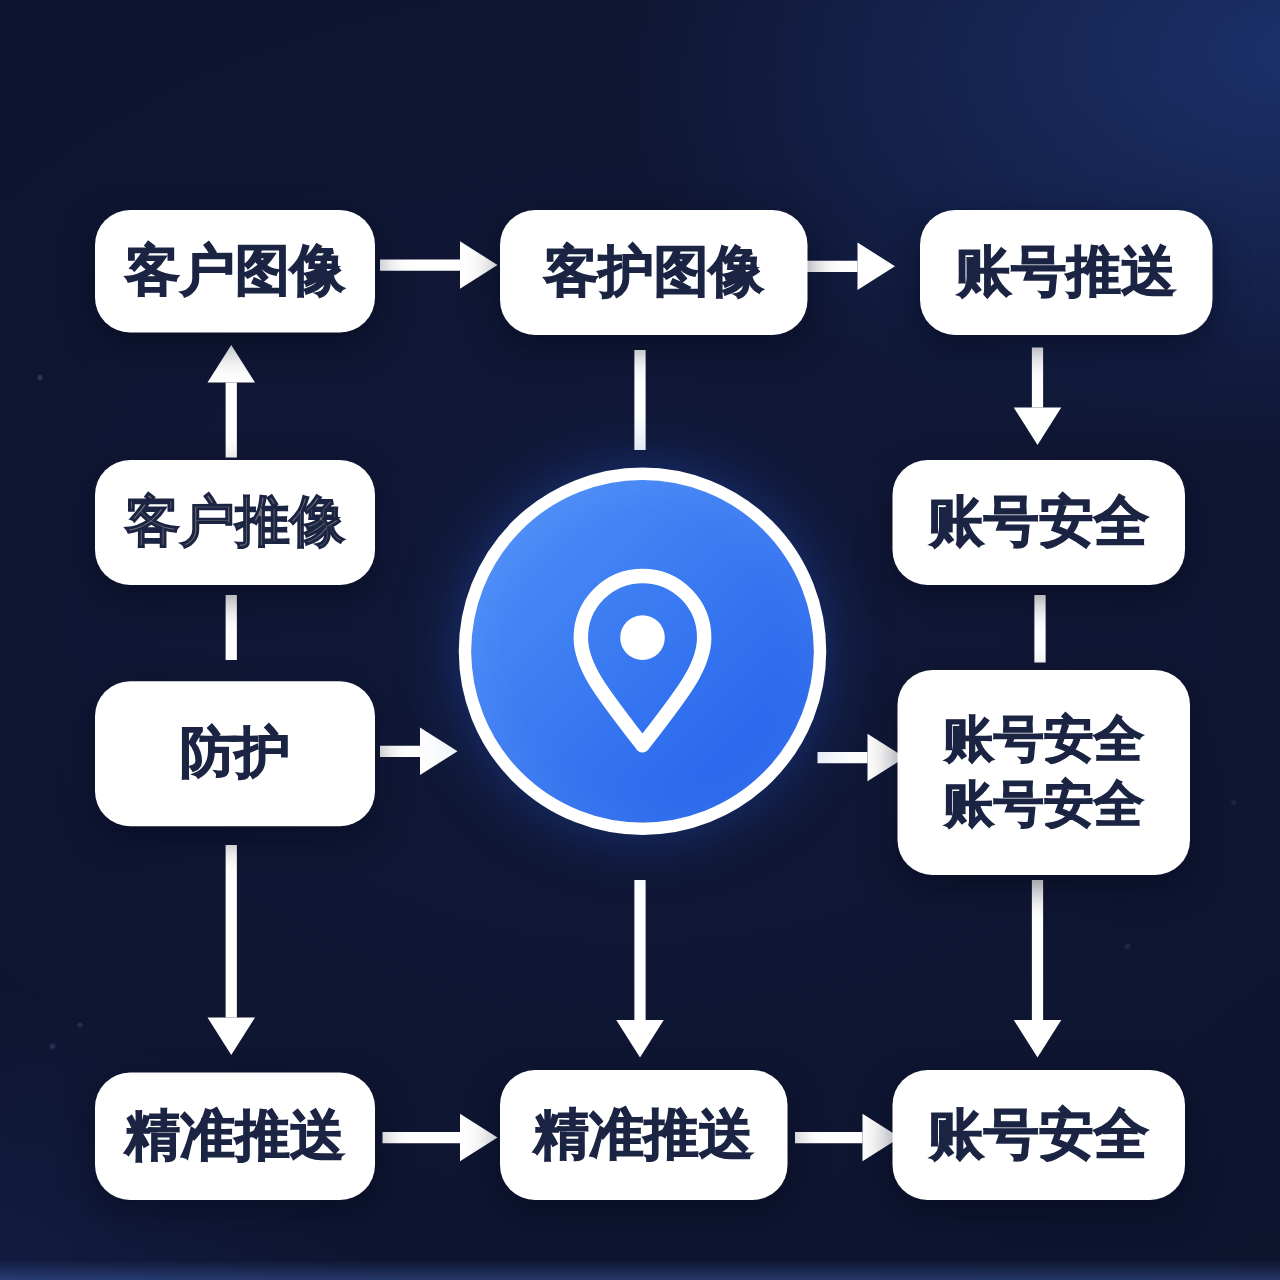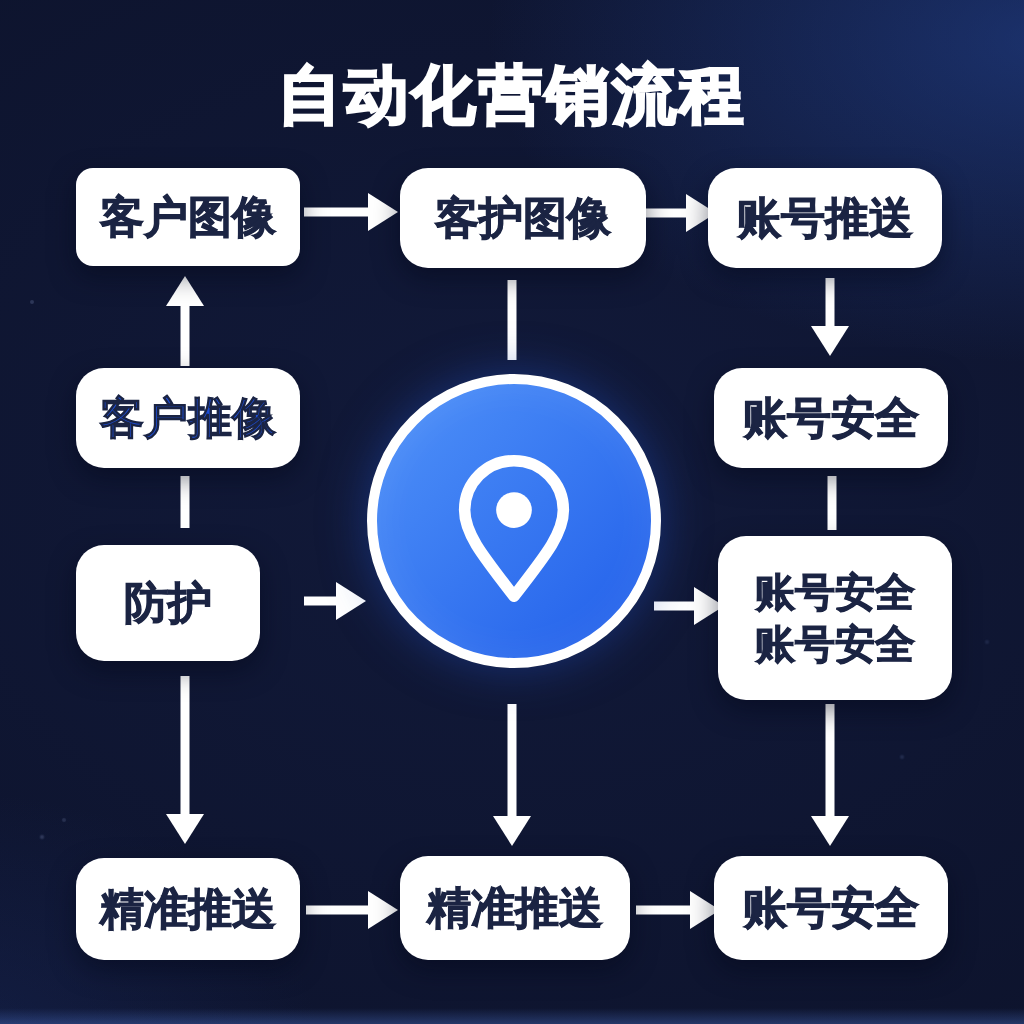--- a/index.html
+++ b/index.html
@@ -53,21 +53,20 @@
   #center-badge svg{display:block;transform:translateY(8px);}
   #arrows{position:absolute;left:0;top:0;width:1024px;height:1024px;pointer-events:none;}
 </style>
 </head>
 <body style="background: rgb(14, 21, 48);">
 
 <div id="stage">
   <div class="bg-overlay"></div>
   <div class="stars"></div>
 
-  <div id="page-title">自动化营销流程</div>
 
   <svg id="arrows" viewBox="0 0 1024 1024">
       <g>
         <line x1="304" y1="212" x2="368" y2="212" stroke="#ffffff" stroke-width="9"></line>
         <polygon points="398,212 368,231 368,193" fill="#ffffff"></polygon>
       </g>
       <g>
         <line x1="634" y1="213" x2="686" y2="213" stroke="#ffffff" stroke-width="9"></line>
         <polygon points="716,213 686,232 686,194" fill="#ffffff"></polygon>
       </g>
@@ -112,36 +111,36 @@
         <line x1="306" y1="910" x2="368" y2="910" stroke="#ffffff" stroke-width="9"></line>
         <polygon points="398,910 368,929 368,891" fill="#ffffff"></polygon>
       </g>
       <g>
         <line x1="636" y1="910" x2="690" y2="910" stroke="#ffffff" stroke-width="9"></line>
         <polygon points="720,910 690,929 690,891" fill="#ffffff"></polygon>
       </g>
     </svg>
 
   <div id="nodes">
-      <div class="node" style="left: 76px; top: 168px; width: 224px; height: 98px; background: rgb(255, 255, 255); border-radius: 17px;">
+      <div class="node" style="left: 76px; top: 168px; width: 224px; height: 98px; background: rgb(255, 255, 255);">
         <div class="node-line" style="color: rgb(27, 36, 67);">客户图像</div>
       </div>
       <div class="node" style="left: 400px; top: 168px; width: 246px; height: 100px; background: rgb(255, 255, 255);">
         <div class="node-line" style="color: rgb(27, 36, 67);">客护图像</div>
       </div>
-      <div class="node" style="left: 708px; top: 168px; width: 234px; height: 100px; background: rgb(255, 255, 255);">
+      <div class="node" style="left: 736px; top: 168px; width: 234px; height: 100px; background: rgb(255, 255, 255);">
         <div class="node-line" style="color: rgb(27, 36, 67);">账号推送</div>
       </div>
       <div class="node" style="left: 76px; top: 368px; width: 224px; height: 100px; background: rgb(255, 255, 255);">
-        <div class="node-line" style="color: #1d4ed8;">客户推像</div>
+        <div class="node-line" style="color: #737373;">客户推像</div>
       </div>
       <div class="node" style="left: 714px; top: 368px; width: 234px; height: 100px; background: rgb(255, 255, 255);">
         <div class="node-line" style="color: rgb(27, 36, 67);">账号安全</div>
       </div>
-      <div class="node" style="left: 76px; top: 545px; width: 184px; height: 116px; background: rgb(255, 255, 255);">
+      <div class="node" style="left: 76px; top: 545px; width: 224px; height: 116px; background: rgb(255, 255, 255);">
         <div class="node-line" style="color: rgb(27, 36, 67);">防护</div>
       </div>
       <div class="node multi" style="left: 718px; top: 536px; width: 234px; height: 164px; background: rgb(255, 255, 255);">
         <div class="node-line" style="color: rgb(27, 36, 67);">账号安全</div>
         <div class="node-line" style="color: rgb(27, 36, 67);">账号安全</div>
       </div>
       <div class="node" style="left: 76px; top: 858px; width: 224px; height: 102px; background: rgb(255, 255, 255);">
         <div class="node-line" style="color: rgb(27, 36, 67);">精准推送</div>
       </div>
       <div class="node" style="left: 400px; top: 856px; width: 230px; height: 104px; background: rgb(255, 255, 255);">

